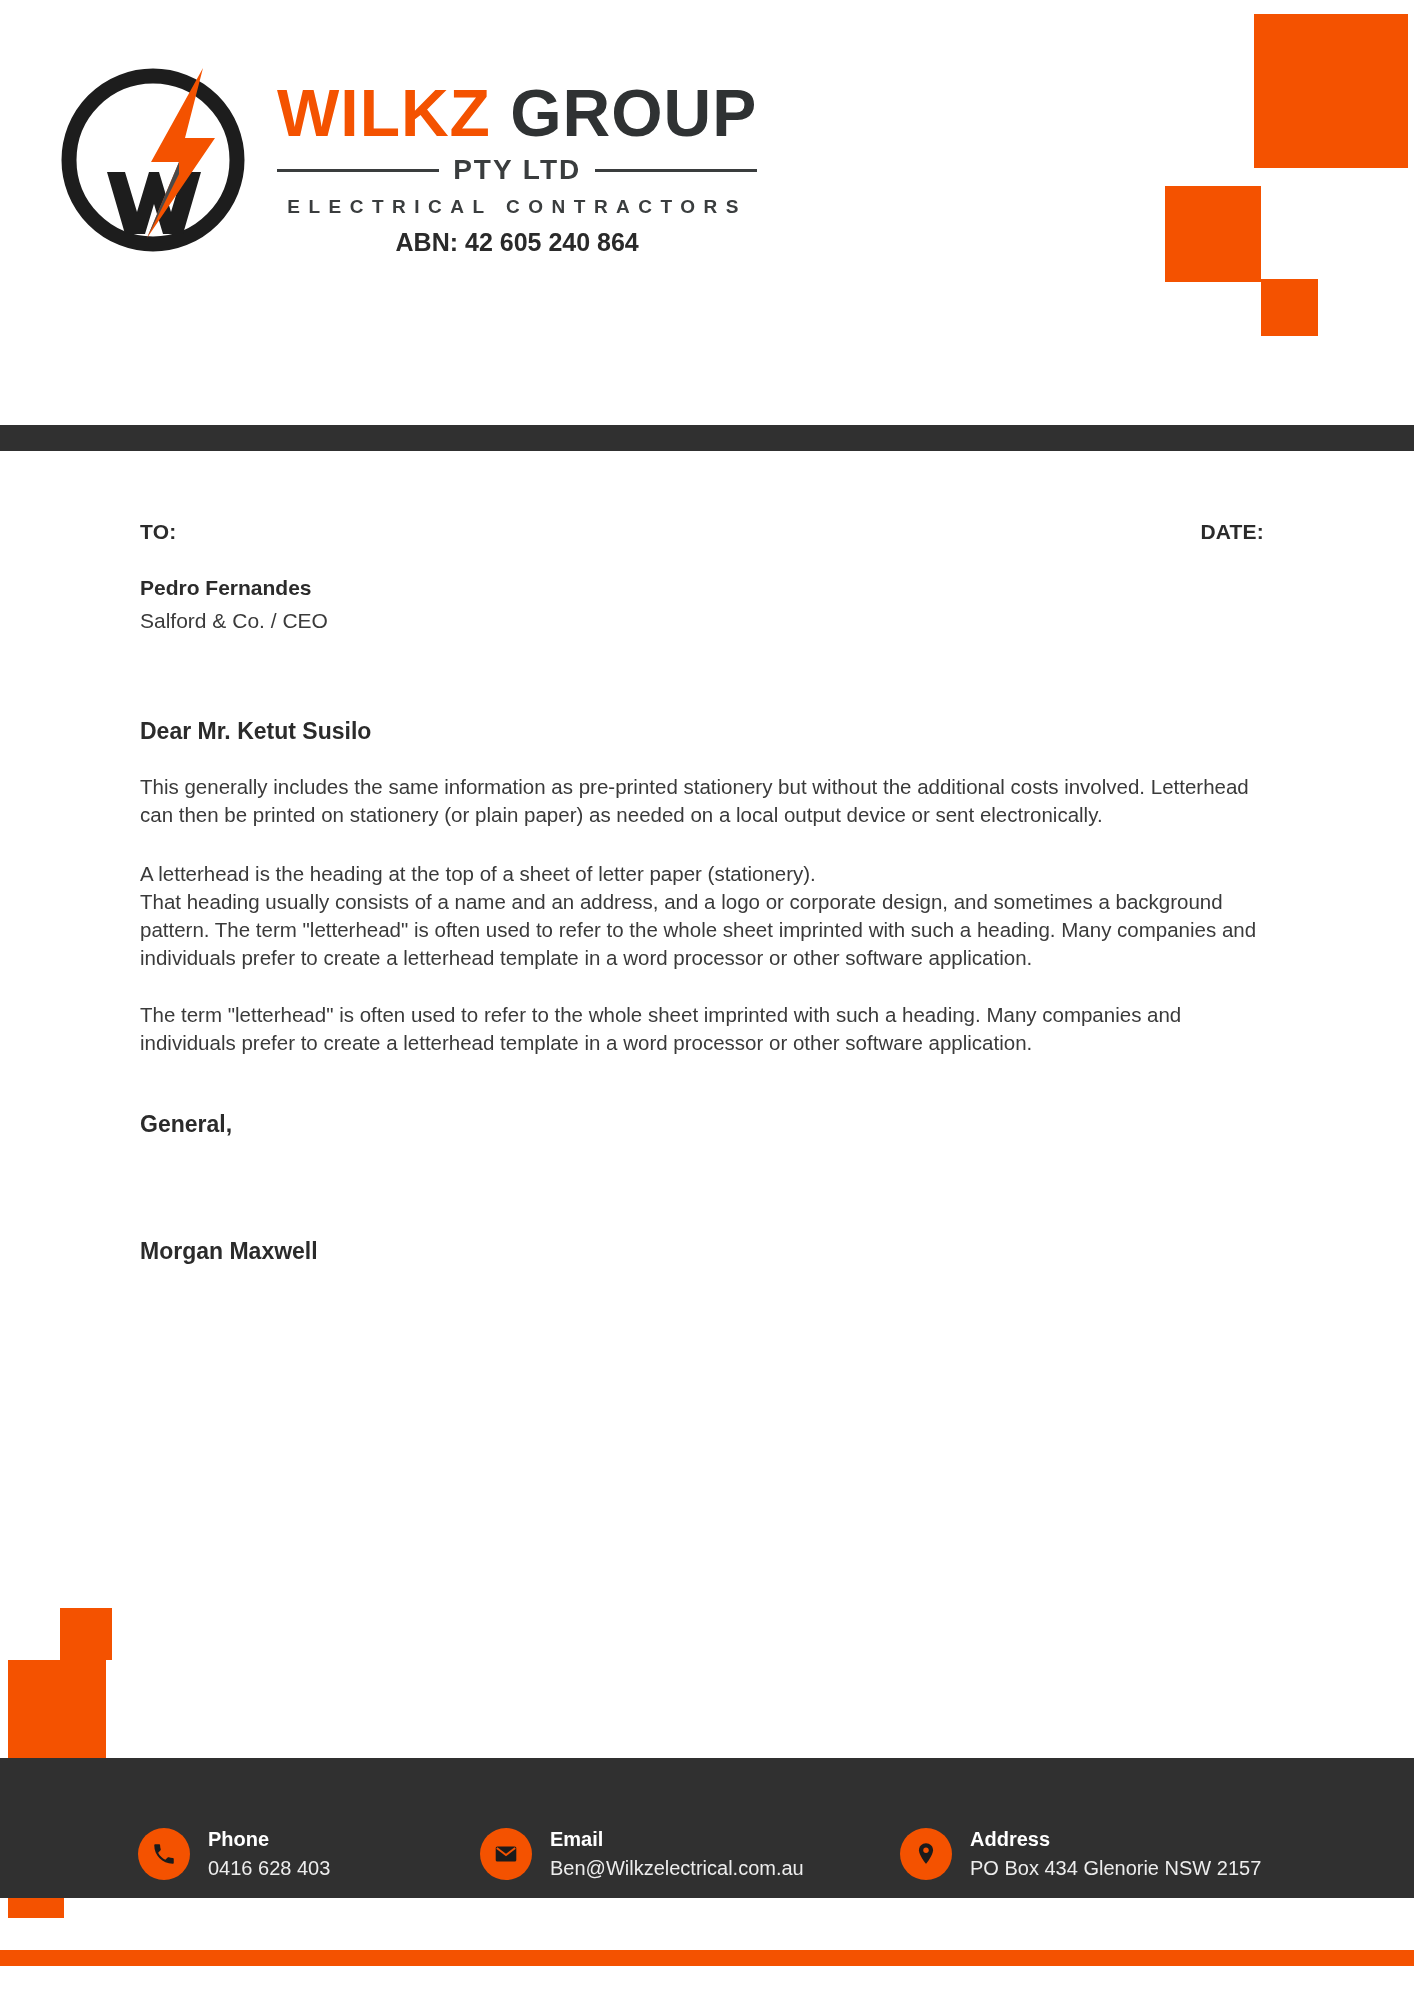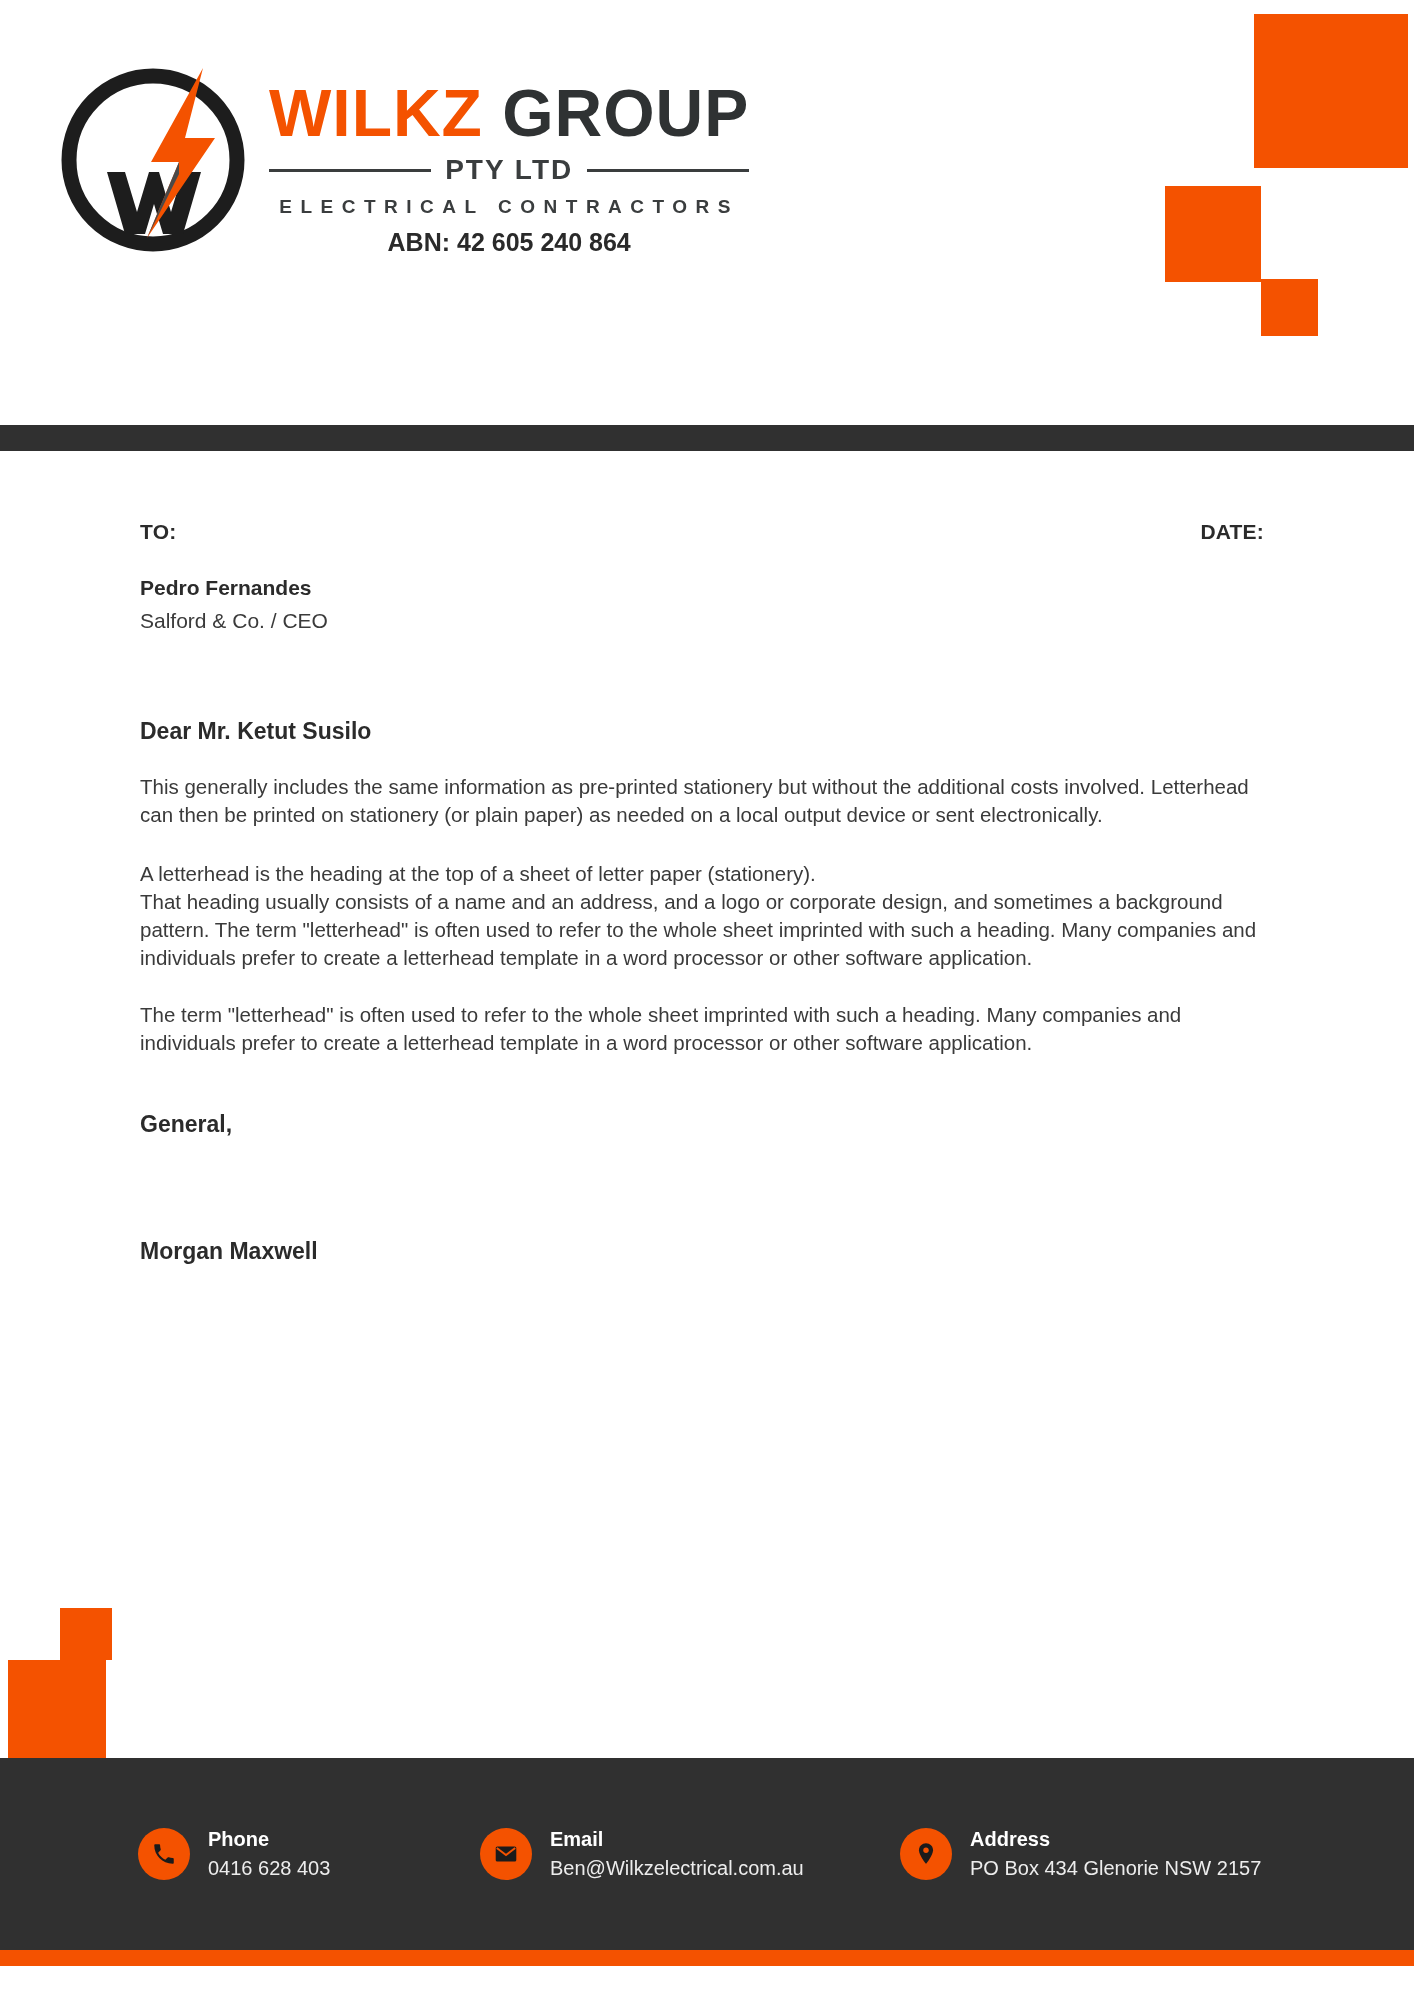--- a/index.html
+++ b/index.html
@@ -18,21 +18,21 @@
   .sq-a{left:1254px;top:14px;width:154px;height:154px;}
   .sq-b{left:1165px;top:186px;width:96px;height:96px;}
   .sq-c{left:1261px;top:279px;width:57px;height:57px;}
 
   
   .header{position:absolute;left:0;top:0;width:1414px;height:420px;}
   .logo-wrap{position:absolute;left:55px;top:62px;display:flex;align-items:flex-start;}
   .mark{position:relative;width:196px;height:196px;flex:0 0 auto;}
   .mark svg{display:block;width:196px;height:196px;}
 
-  .wordmark{margin-left:18px;padding-top:18px;}
+  .wordmark{margin-left:26px;padding-top:18px;}
   .line1{font-size:66px;font-weight:700;letter-spacing:1px;line-height:1;white-space:nowrap;}
   .line1 .orange{color:#F45200;}
   .line1 .dark{color:#2f3233;}
   .line2{display:flex;align-items:center;margin-top:8px;gap:14px;}
   .rule{height:3px;background:#3a3d3e;flex:1 1 auto;min-width:40px;}
   .ptyltd{font-size:28px;font-weight:700;color:#3a3d3e;letter-spacing:2px;white-space:nowrap;}
   .line3{margin-top:10px;font-size:19px;font-weight:700;color:#3a3d3e;letter-spacing:8.5px;text-align:center;white-space:nowrap;}
   .line4{margin-top:10px;font-size:25px;font-weight:700;color:#2a2a2a;text-align:center;white-space:nowrap;}
 
   
@@ -56,21 +56,21 @@
   .closing{margin-top:54px;font-size:23px;font-weight:700;color:#2b2b2b;}
   .sign-name{margin-top:100px;font-size:23px;font-weight:700;color:#2b2b2b;}
   .sign-title{margin-top:8px;font-size:20.5px;font-weight:400;color:#3a3a3a;}
 
   
   .sq-d{left:60px;top:1608px;width:52px;height:52px;}
   .sq-e{left:8px;top:1660px;width:98px;height:98px;}
   .sq-f{left:8px;top:1758px;width:56px;height:160px;}
 
   
-  .footer{position:absolute;left:0;top:1758px;width:1414px;height:192px;background:#303030;}
+  .footer{position:absolute;left:0;top:1758px;width:1414px;height:140px;background:#303030;}
   .footer-inner{position:absolute;left:0;top:0;width:1414px;height:192px;display:flex;align-items:center;}
   .fitem{display:flex;align-items:center;position:absolute;}
   .fitem.phone{left:138px;}
   .fitem.email{left:480px;}
   .fitem.address{left:900px;}
   .fico{width:52px;height:52px;border-radius:50%;background:#F45200;display:flex;align-items:center;justify-content:center;flex:0 0 auto;}
   .fico svg{display:block;}
   .ftext{margin-left:18px;}
   .ftitle{font-size:20px;font-weight:700;color:#ffffff;line-height:1.25;}
   .fval{font-size:20px;font-weight:400;color:#ededed;line-height:1.35;margin-top:3px;white-space:nowrap;}

